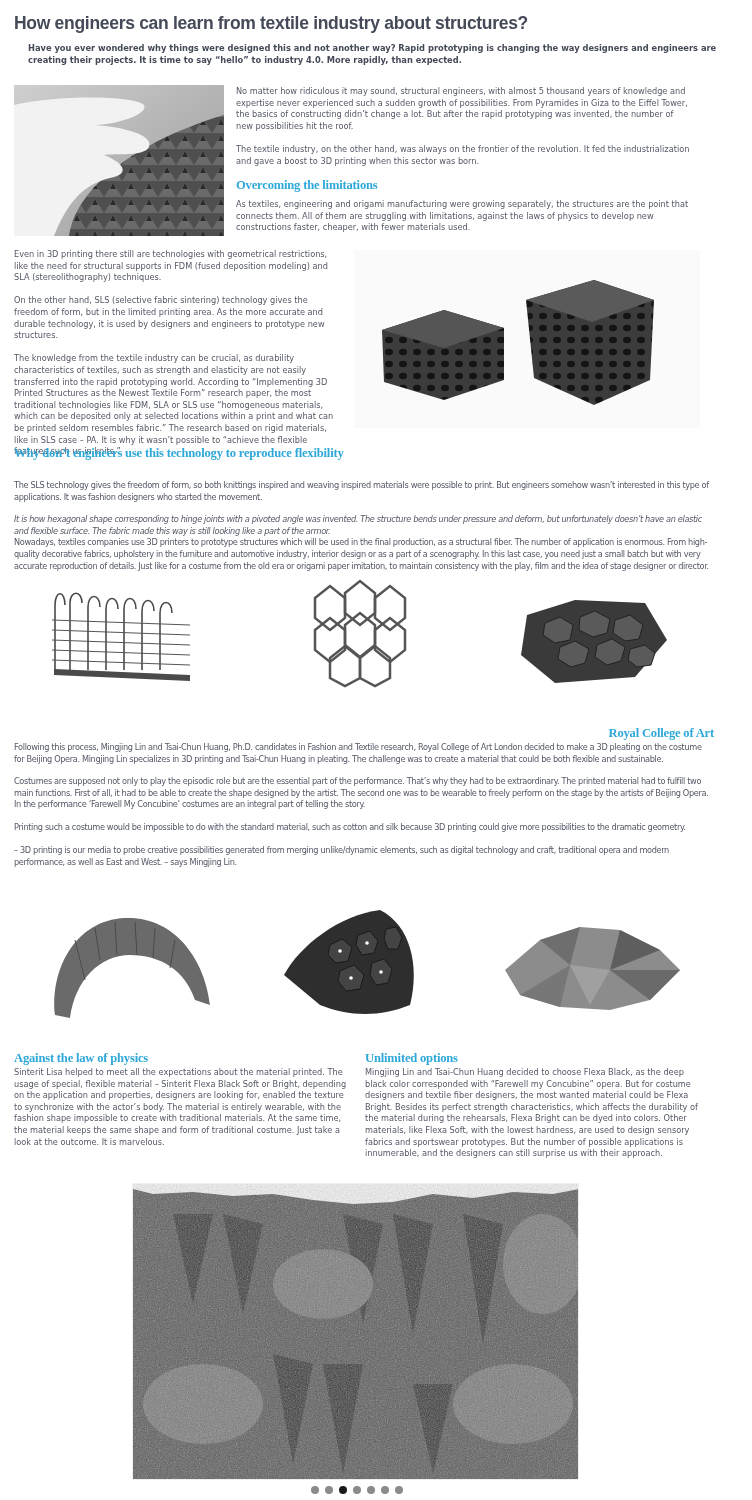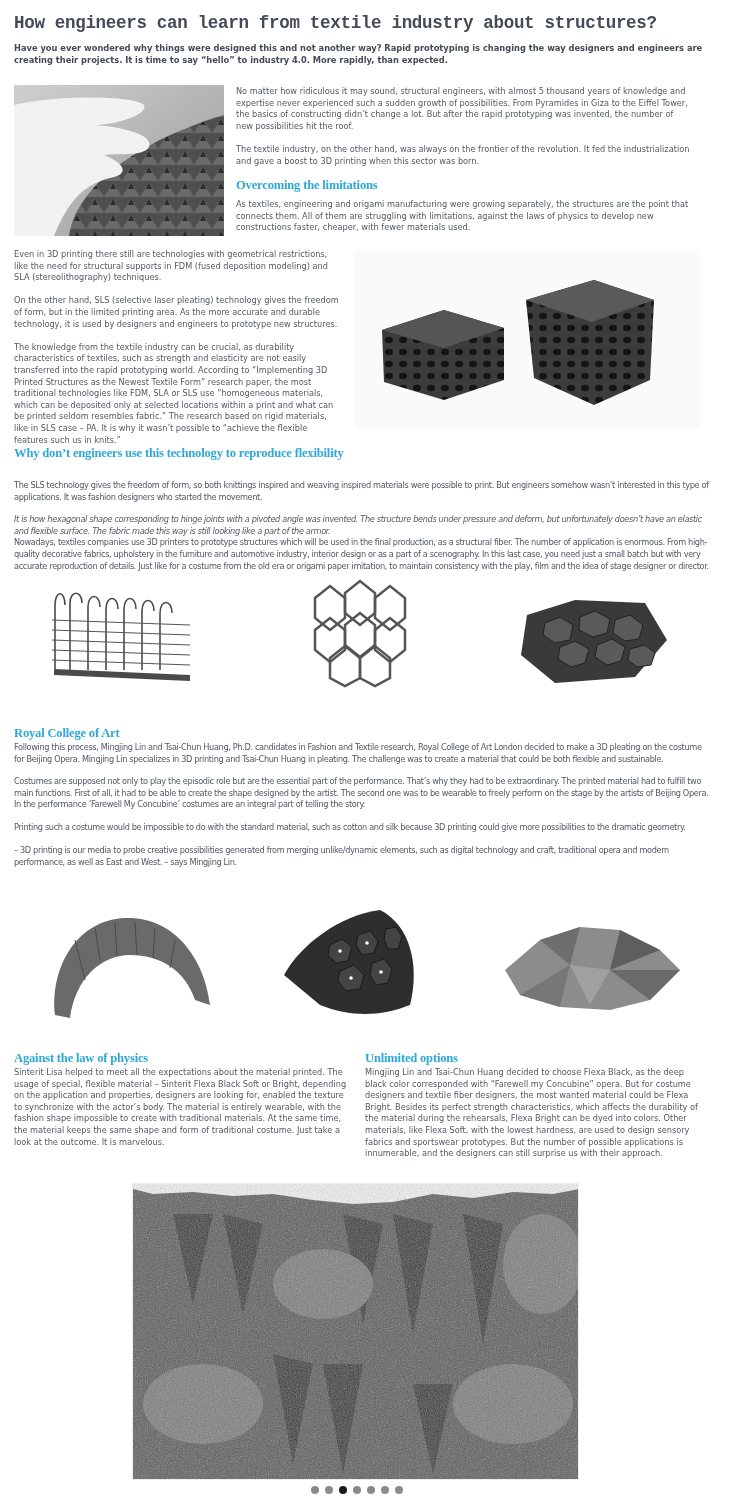--- a/index.html
+++ b/index.html
@@ -9,26 +9,26 @@
       color: #4a4e5a;
       font-size: 8.2px;
       line-height: 11.8px;
       position: relative;
       height: 1500px;
       overflow: hidden;
     }
     .abs { position: absolute; }
     h1.title {
       position: absolute; left: 14px; top: 12px;
-      font-family: Liberation Mono, monospace;
+      font-family: Liberation Sans, sans-serif;
       font-size: 17.5px; line-height: 22px; font-weight: bold;
       color: #454a58; letter-spacing: -0.3px;
     }
     .lead {
-      position: absolute; left: 14px; top: 42px; width: 700px;
+      position: absolute; left: 28px; top: 42px; width: 700px;
       font-size: 8.3px; line-height: 12px; font-weight: bold; color: #454a58;
     }
     .p { font-size: 8.2px; line-height: 11.6px; color: #545866; }
     .p + .p { margin-top: 11.6px; }
     .h2 {
       font-family: Liberation Serif, serif;
       font-weight: bold; color: #2ea8d8; font-size: 12.6px; line-height: 16px;
       letter-spacing: -0.2px;
     }
     .img { position: absolute; overflow: hidden; }
@@ -64,21 +64,21 @@
 
 <div class="abs" style="left:236px;top:86px;width:455px;">
   <p class="p">No matter how ridiculous it may sound, structural engineers, with almost 5 thousand years of knowledge and expertise never experienced such a sudden growth of possibilities. From Pyramides in Giza to the Eiffel Tower, the basics of constructing didn’t change a lot. But after the rapid prototyping was invented, the number of new possibilities hit the roof.</p>
   <p class="p">The textile industry, on the other hand, was always on the frontier of the revolution. It fed the industrialization and gave a boost to 3D printing when this sector was born.</p>
   <h2 class="h2" style="margin-top:10px;margin-bottom:6px;">Overcoming the limitations</h2>
   <p class="p">As textiles, engineering and origami manufacturing were growing separately, the structures are the point that connects them. All of them are struggling with limitations, against the laws of physics to develop new constructions faster, cheaper, with fewer materials used.</p>
 </div>
 
 <div class="abs" style="left:14px;top:249px;width:326px;">
   <p class="p">Even in 3D printing there still are technologies with geometrical restrictions, like the need for structural supports in FDM (fused deposition modeling) and SLA (stereolithography) techniques.</p>
-  <p class="p">On the other hand, SLS (selective laser pleating) technology gives the freedom of form, but in the limited printing area. As the more accurate and durable technology, it is used by designers and engineers to prototype new structures.</p>
+  <p class="p">On the other hand, SLS (selective fabric sintering) technology gives the freedom of form, but in the limited printing area. As the more accurate and durable technology, it is used by designers and engineers to prototype new structures.</p>
   <p class="p">The knowledge from the textile industry can be crucial, as durability characteristics of textiles, such as strength and elasticity are not easily transferred into the rapid prototyping world. According to “Implementing 3D Printed Structures as the Newest Textile Form” research paper, the most traditional technologies like FDM, SLA or SLS use “homogeneous materials, which can be deposited only at selected locations within a print and what can be printed seldom resembles fabric.” The research based on rigid materials, like in SLS case – PA. It is why it wasn’t possible to “achieve the flexible features such us in knits.”</p>
 </div>
 
 <div class="img" style="left:354px;top:250px;width:346px;height:178px;background:#fafafa;">
   <svg width="346" height="178" viewBox="0 0 346 178">
     <defs>
       <pattern id="lat" width="14" height="12" patternUnits="userSpaceOnUse">
         <rect width="14" height="12" fill="#3c3c3c"></rect>
         <ellipse cx="7" cy="6" rx="4" ry="3.2" fill="#141414"></ellipse>
       </pattern>
@@ -140,21 +140,21 @@
       <polygon points="65,22 80,16 95,24 92,38 78,42 64,35"></polygon>
       <polygon points="100,25 115,20 128,30 124,44 110,46 98,38"></polygon>
       <polygon points="45,52 60,46 74,54 70,68 56,72 43,64"></polygon>
       <polygon points="82,50 97,44 110,52 106,66 92,70 80,62"></polygon>
       <polygon points="115,54 130,50 140,58 136,70 122,72 113,65"></polygon>
     </g>
   </svg>
 </div>
 
 <div class="abs" style="left:14px;top:725px;width:700px;">
-  <h2 class="h2" style="margin-bottom:1px;">Royal College of Art</h2>
+  <h2 class="h2" style="margin-bottom:1px;text-align:right;">Royal College of Art</h2>
   <p class="p cond">Following this process, Mingjing Lin and Tsai-Chun Huang, Ph.D. candidates in Fashion and Textile research, Royal College of Art London decided to make a 3D pleating on the costume for Beijing Opera. Mingjing Lin specializes in 3D printing and Tsai-Chun Huang in pleating. The challenge was to create a material that could be both flexible and sustainable.</p>
   <p class="p cond" style="margin-top:11px;">Costumes are supposed not only to play the episodic role but are the essential part of the performance. That’s why they had to be extraordinary. The printed material had to fulfill two main functions. First of all, it had to be able to create the shape designed by the artist. The second one was to be wearable to freely perform on the stage by the artists of Beijing Opera. In the performance ‘Farewell My Concubine’ costumes are an integral part of telling the story.</p>
   <p class="p cond" style="margin-top:11px;">Printing such a costume would be impossible to do with the standard material, such as cotton and silk because 3D printing could give more possibilities to the dramatic geometry.</p>
   <p class="p cond" style="">– 3D printing is our media to probe creative possibilities generated from merging unlike/dynamic elements, such as digital technology and craft, traditional opera and modern performance, as well as East and West. – says Mingjing Lin.</p>
 </div>
 
 <div class="img" style="left:45px;top:910px;width:170px;height:110px;">
   <svg width="170" height="110" viewBox="0 0 170 110">
     <path d="M10 105 C5 60, 30 10, 80 8 C130 6, 160 50, 165 95 L150 90 C140 60, 115 45, 85 45 C55 45, 30 70, 25 108 Z" fill="#6a6a6a"></path>
     <g stroke="#4a4a4a" stroke-width="1">

